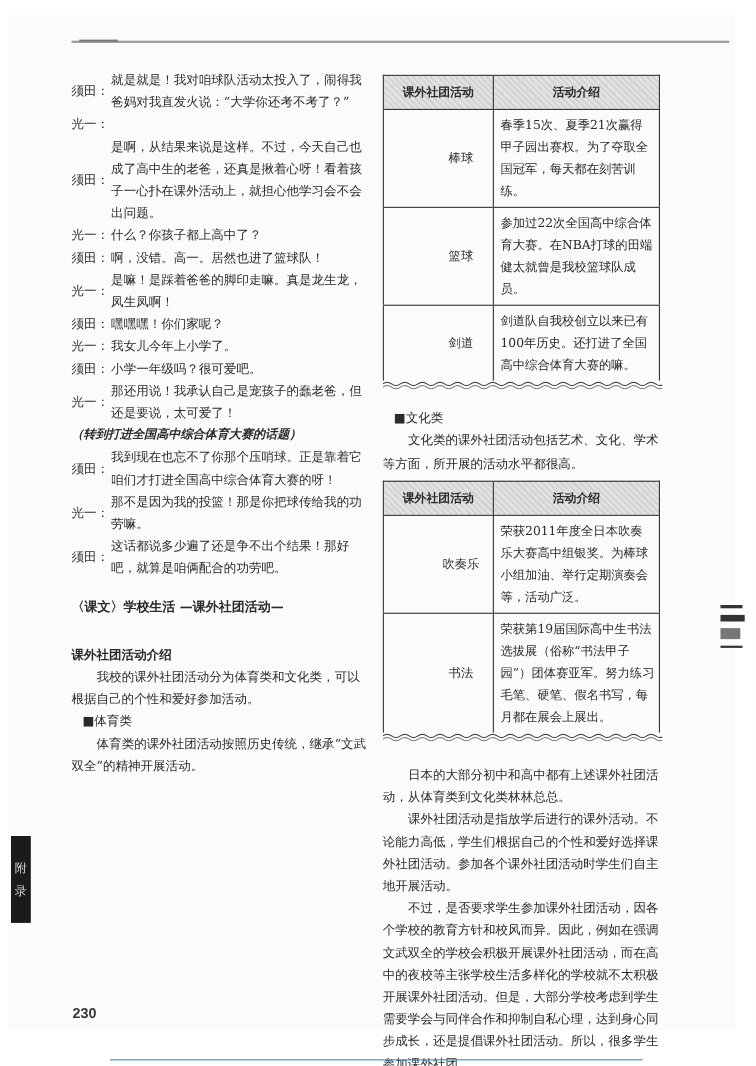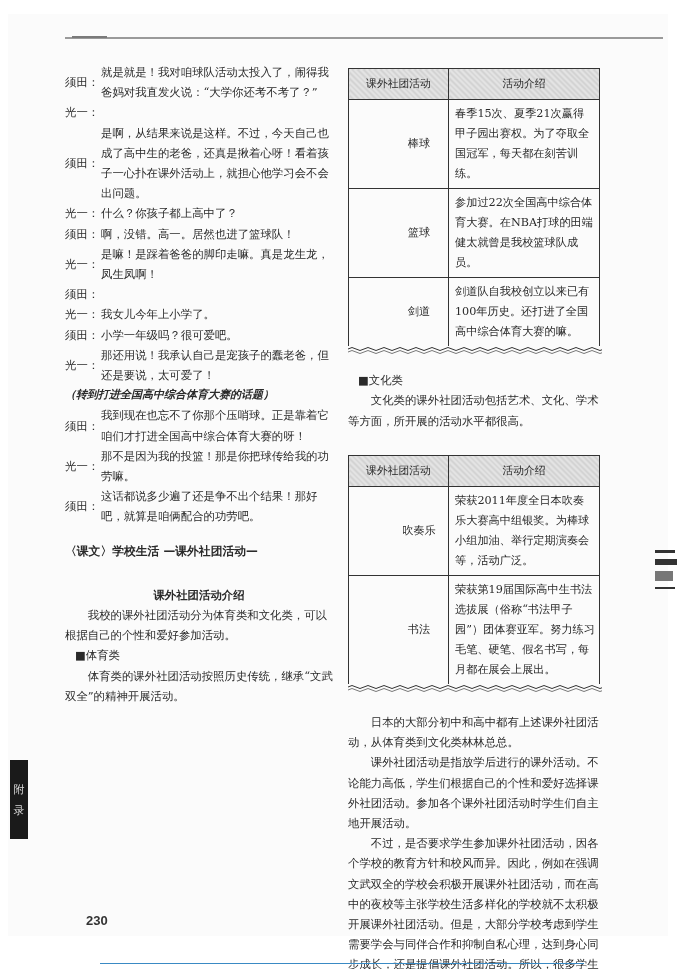--- a/index.html
+++ b/index.html
@@ -25,52 +25,52 @@
     }
     .col-right {
       position: absolute; left: 348px; top: 68px; width: 254px;
       font-size: 11.4px; line-height: 20.2px;
     }
     .dlg { display: flex; align-items: center; }
     .dlg .spk { flex: 0 0 auto; width: 36px; white-space: nowrap; }
     .dlg .txt { flex: 1 1 auto; }
     .stage { font-family: "DejaVu Sans", "Liberation Sans", sans-serif; font-style: italic; font-weight: bold; font-size: 11px; }
     .section-h { font-family: "DejaVu Sans", "Liberation Sans", sans-serif; font-weight: bold; font-size: 11.8px; margin-top: 14px; }
-    .center-h { text-align: center; font-weight: bold; font-family: "DejaVu Sans", "Liberation Sans", sans-serif; margin-top: 24px; }
+    .center-h { font-weight: bold; font-family: "DejaVu Sans", "Liberation Sans", sans-serif; margin-top: 24px; }
     .indent { text-indent: 2em; }
     .para { margin: 0; }
     .square-h { padding-left: 10px; }
     .square-h::before { content: "■"; }
 
     table.club {
       border-collapse: collapse; width: 252px; font-size: 11.2px; line-height: 20px;
       border-left: 1.5px solid #333; border-right: 1.5px solid #333;
       border-top: 1.5px solid #333;
     }
     table.club th {
       background: repeating-linear-gradient(45deg, #e4e4e4 0 2px, #d2d2d2 2px 4px);
-      font-weight: normal; font-size: 10.8px; line-height: 12px; padding: 2px 12px; height: 26px;
+      font-weight: bold; font-size: 10.8px; line-height: 12px; padding: 2px 12px; height: 26px;
       border-bottom: 1.5px solid #333;
     }
     table.club th.c1 { width: 56px; border-right: 1px solid #333; }
     table.club td { border-top: 1px solid #333; vertical-align: middle; }
     table.club td.c1 { text-align: center; border-right: 1px solid #333; width: 56px; padding-left: 42px; }
     table.club td.c2 { padding: 4px 4px 4px 6px; }
     .wave {
       width: 254px; height: 8px; margin-bottom: 10px;
     }
     .side-tab {
       position: absolute; left: 10px; top: 760px; width: 18px; height: 79px;
       background: #1a1a1a; color: #d8d8d8; font-size: 11px;
       display: flex; flex-direction: column; align-items: center; justify-content: center; gap: 6px;
       font-family: "DejaVu Sans", "Liberation Sans", sans-serif;
     }
     .page-num {
       position: absolute; left: 66px; top: 913px; font-size: 13px; font-weight: bold;
-      font-family: "Liberation Sans", "DejaVu Sans", sans-serif; color: #333; margin-left: 20px;
+      font-family: "Liberation Sans", "DejaVu Sans", sans-serif; color: #333;
     }
     .blue-line {
       position: absolute; left: 100px; top: 963px; width: 484px; height: 1px; background: #3a8ac4;
     }
     .edge-marks {
       position: absolute; left: 655px; top: 550px; width: 22px; height: 80px;
     }
     .edge-marks div { background: #333; margin-bottom: 6px; }
   </style>
 </head>
@@ -100,20 +100,21 @@
     <div class="dlg">
         <span class="spk">须田：</span>
         <span class="txt">啊，没错。高一。居然也进了篮球队！</span>
       </div>
     <div class="dlg">
         <span class="spk">光一：</span>
         <span class="txt">是嘛！是踩着爸爸的脚印走嘛。真是龙生龙，凤生凤啊！</span>
       </div>
     <div class="dlg">
         <span class="spk">须田：</span>
+        <span class="txt">嘿嘿嘿！你们家呢？</span>
       </div>
     <div class="dlg">
         <span class="spk">光一：</span>
         <span class="txt">我女儿今年上小学了。</span>
       </div>
     <div class="dlg">
         <span class="spk">须田：</span>
         <span class="txt">小学一年级吗？很可爱吧。</span>
       </div>
     <div class="dlg">
@@ -166,21 +167,21 @@
           <td class="c2">剑道队自我校创立以来已有100年历史。还打进了全国高中综合体育大赛的嘛。</td>
         </tr>
     </tbody>
   </table>
   <svg class="wave" viewBox="0 0 254 8" preserveAspectRatio="none">
     <path d="M0 3 Q4 0 8 3 T16 3 T24 3 T32 3 T40 3 T48 3 T56 3 T64 3 T72 3 T80 3 T88 3 T96 3 T104 3 T112 3 T120 3 T128 3 T136 3 T144 3 T152 3 T160 3 T168 3 T176 3 T184 3 T192 3 T200 3 T208 3 T216 3 T224 3 T232 3 T240 3 T248 3 T256 3" fill="none" stroke="#333" stroke-width="1"></path>
     <path d="M0 6 Q4 3 8 6 T16 6 T24 6 T32 6 T40 6 T48 6 T56 6 T64 6 T72 6 T80 6 T88 6 T96 6 T104 6 T112 6 T120 6 T128 6 T136 6 T144 6 T152 6 T160 6 T168 6 T176 6 T184 6 T192 6 T200 6 T208 6 T216 6 T224 6 T232 6 T240 6 T248 6 T256 6" fill="none" stroke="#555" stroke-width="0.8"></path>
   </svg>
 
   <div class="square-h"><span>文化类</span></div>
-  <p class="para indent" style="margin-bottom:24px;">文化类的课外社团活动包括艺术、文化、学术等方面，所开展的活动水平都很高。</p>
+  <p class="para indent" style="margin-bottom:6px;">文化类的课外社团活动包括艺术、文化、学术等方面，所开展的活动水平都很高。</p>
 
   <table class="club">
     <thead>
       <tr>
         <th class="c1">课外社团活动</th>
         <th>活动介绍</th>
       </tr>
     </thead>
     <tbody>
       <tr>

